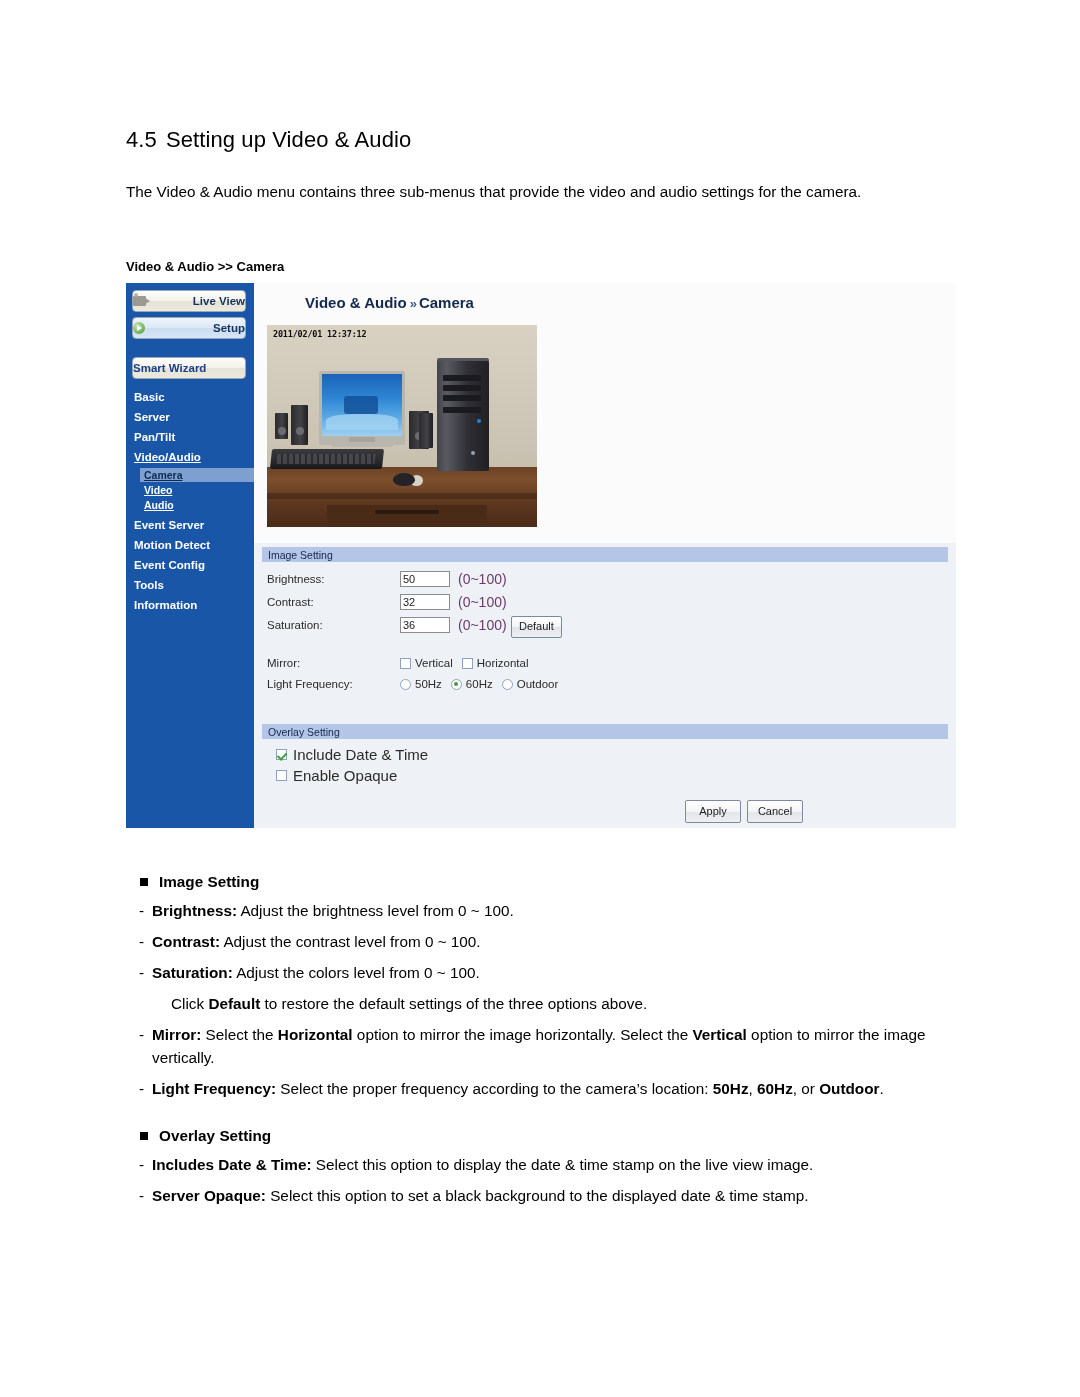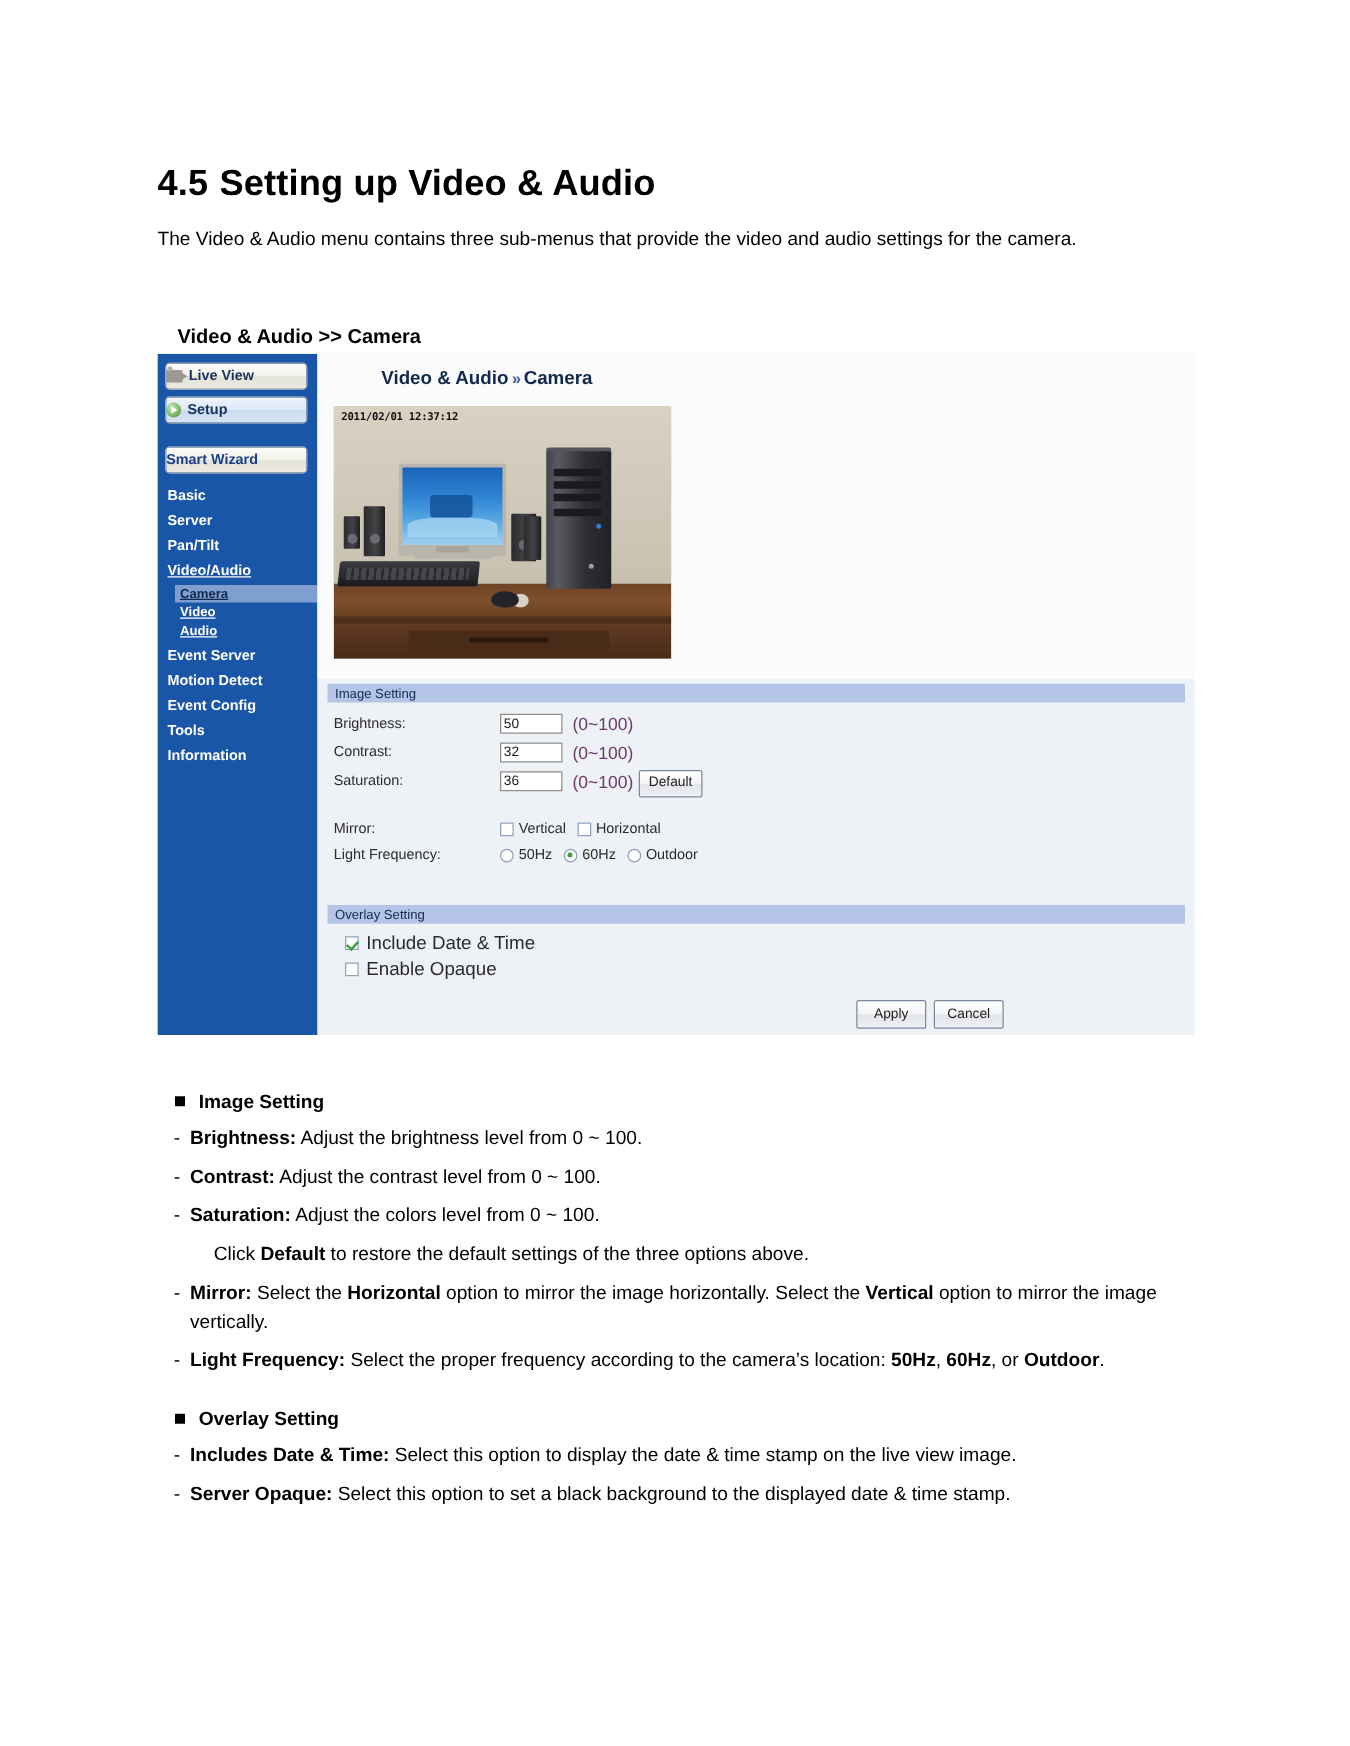--- a/index.html
+++ b/index.html
@@ -20,42 +20,41 @@
   .page {
     position: absolute;
     left: 0; top: 0;
     width: 1080px;
     height: 1397px;
   }
   .doc-h1 {
     position: absolute;
     left: 126px;
     top: 112px;
-    font-size: 29px;
-    font-weight: bold;
+    font-size: 22px;
+    font-weight: normal;
     letter-spacing: 0.1px;
     white-space: nowrap;
   }
   .doc-h1 .num { margin-right: 9px; }
   .doc-intro {
     position: absolute;
     left: 126px;
     top: 164px;
     width: 800px;
     font-size: 15.3px;
     line-height: 25px;
   }
   .doc-h2 {
     position: absolute;
     left: 126px;
     top: 248px;
-    font-size: 16px;
+    font-size: 13px;
     font-weight: bold;
     white-space: nowrap;
-    margin-left: 16px;
   }
 
   
   .shot {
     position: absolute;
     left: 126px;
     top: 283px;
     width: 830px;
     height: 545px;
     background: #e8edf2;
@@ -74,21 +73,21 @@
     width: 114px;
     height: 22px;
     border: 1px solid #9aa6b4;
     border-radius: 4px;
     box-sizing: border-box;
     font-size: 11.5px;
     font-weight: bold;
     color: #16325c;
     display: flex;
     align-items: center;
-    justify-content: flex-start;
+    justify-content: space-between;
     gap: 5px;
     background: linear-gradient(to bottom, #fdfdfa 0%, #f3f2ea 48%, #e4e3d8 52%, #eceade 100%);
   }
   .nav-btn.live  { top: 7px; }
   .nav-btn.setup {
     top: 34px;
     background: linear-gradient(to bottom, #eef4fb 0%, #dde8f6 48%, #cbdcf1 52%, #d7e5f5 100%);
   }
   .nav-btn.wizard {
     top: 74px;

